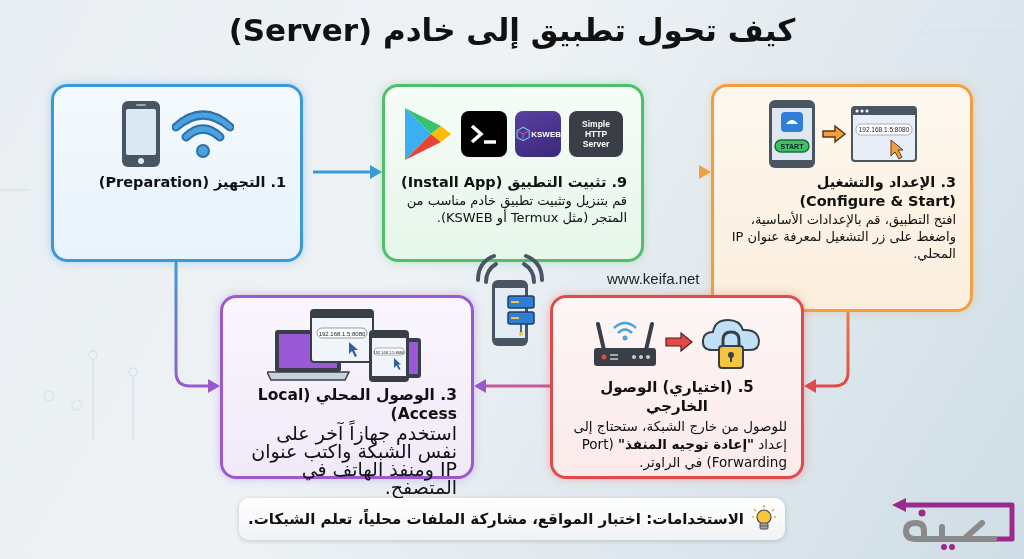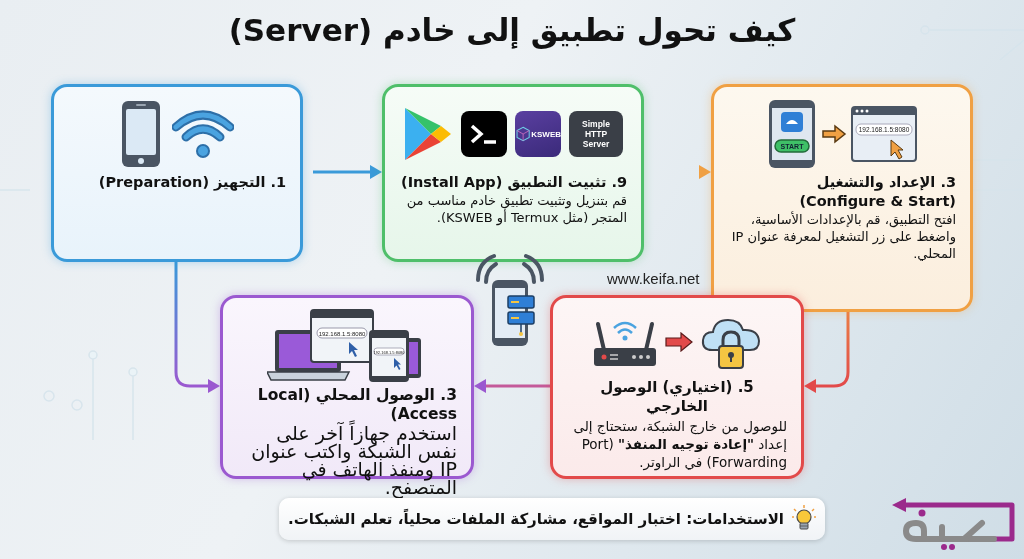--- a/index.html
+++ b/index.html
@@ -30,21 +30,21 @@
   .c5 { left: 550px; top: 295px; width: 254px; height: 184px; border-color: #e24a4a; background: linear-gradient(180deg,#fdf6f6,#fbeaea); box-shadow: 0 0 10px rgba(226,74,74,.35); }
   .c5 h3, .c5 .sub { text-align: center; }
   .c5 .sub { font-size: 14px; font-weight: bold; line-height: 18px; direction: ltr; }
   .c5 p { margin-top: 1px; }
   .c5 b { font-weight: bold; }
   .url { position: absolute; left: 607px; top: 270px; font-size: 15px; font-family: "Liberation Sans", sans-serif; color: #222; }
   .tip {
     position: absolute; left: 239px; top: 498px; width: 546px; height: 42px;
     background: linear-gradient(180deg,#ffffff,#f0f3f6); border-radius: 10px;
     box-shadow: 0 1px 5px rgba(0,0,0,.18); display: flex; align-items: center; justify-content: center;
-    direction: rtl; gap: 8px; font-size: 15px; font-weight: bold; margin-left: 40px;
+    direction: rtl; gap: 8px; font-size: 15px; font-weight: bold;
   }
   .logo { position: absolute; left: 886px; top: 495px; width: 132px; height: 55px; }
   .center-phone { position: absolute; left: 468px; top: 252px; width: 86px; height: 96px; }
   .mini { font-family: "Liberation Sans", sans-serif; }
 </style>
 </head>
 <body>
 
 <svg class="circuit" width="1024" height="559" viewBox="0 0 1024 559">
   <defs>

